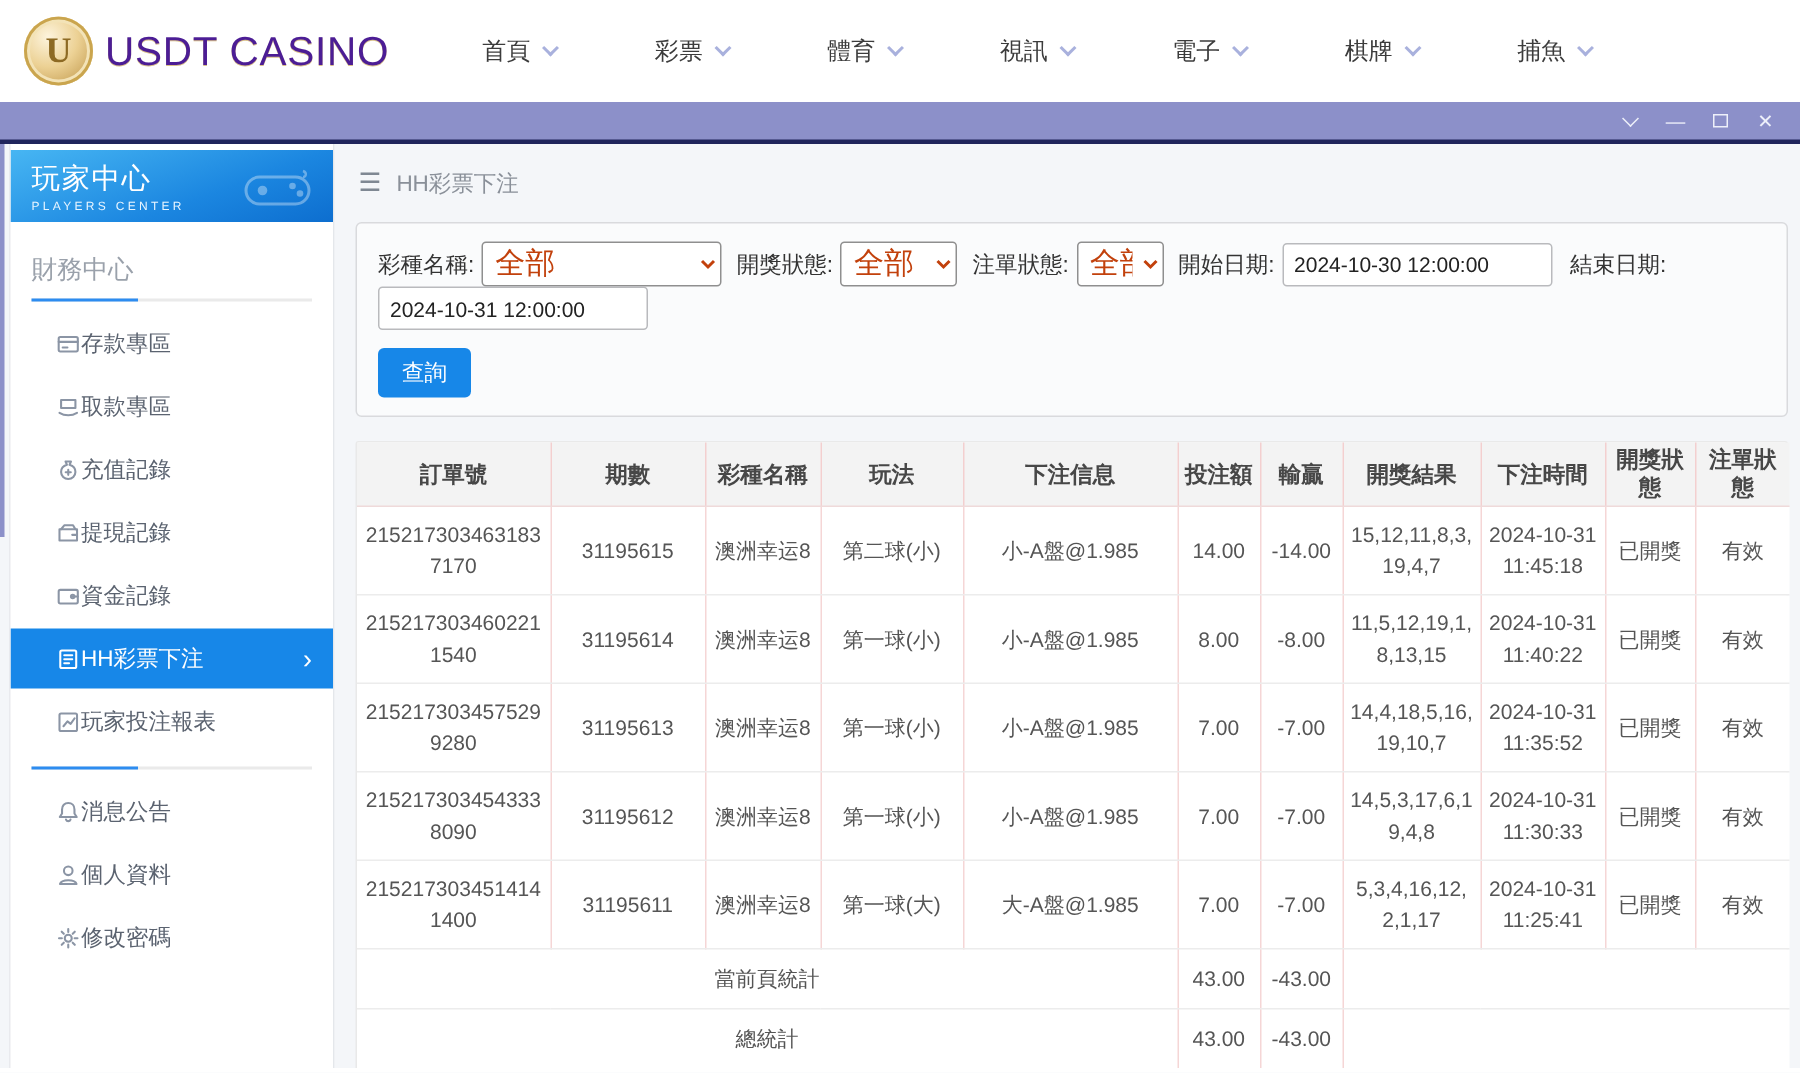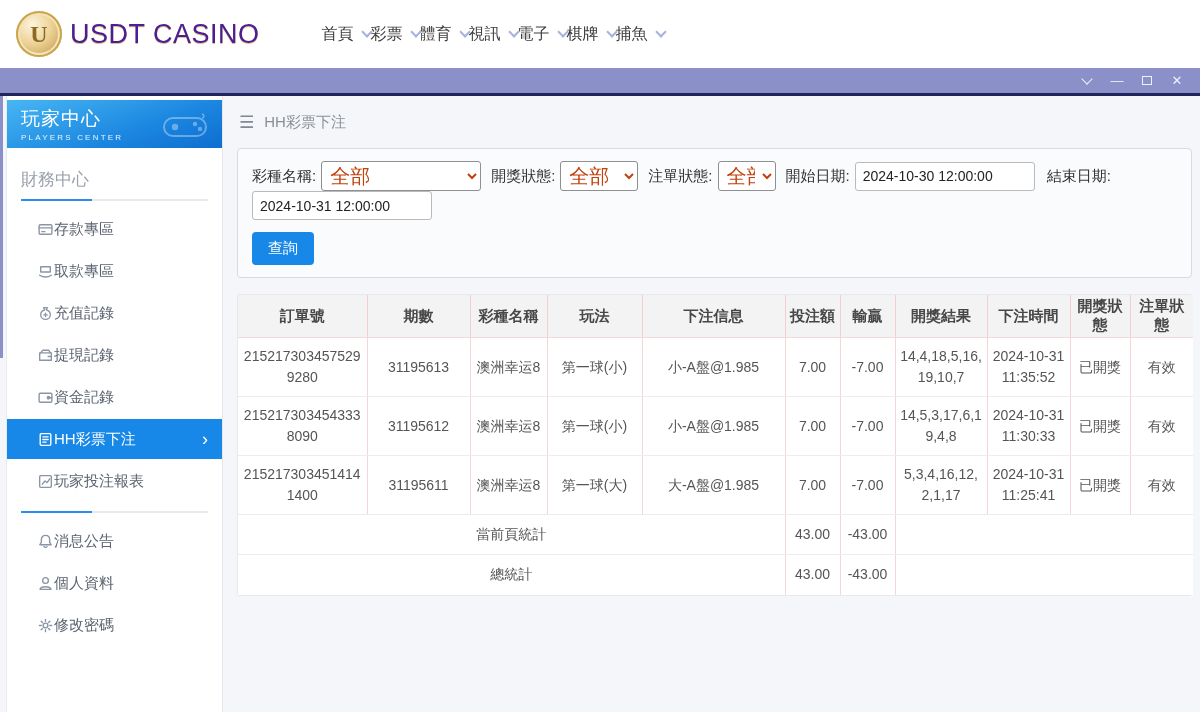--- a/index.html
+++ b/index.html
@@ -10,21 +10,21 @@
   
   .topbar { height:68px; display:flex; align-items:center; padding:0 16px; background:#fff; }
   .logo { display:flex; align-items:center; gap:8px; }
   .logo-badge { width:46px; height:46px; border-radius:50%;
     background:radial-gradient(circle at 35% 30%, #fdf4dd, #ecd194 45%, #b78c3c);
     box-shadow:inset 0 0 0 2px #caa54e, inset 0 0 0 4px #f3e3b7;
     display:flex; align-items:center; justify-content:center; }
   .logo-badge .u { font-family:"Liberation Serif","DejaVu Serif",serif; font-weight:bold; font-size:24px; color:#8d6a24; }
   .logo-text { font-size:27px; font-weight:400; letter-spacing:.5px; color:#4c1d95;
     text-shadow:0 1px 0 #d9c089; }
-  .nav-items { display:flex; margin-left:62px; }
+  .nav-items { display:flex; margin-left:62px; gap:66px; }
   .nav-item { display:flex; align-items:center; cursor:pointer; font-size:16px; color:#3c3c3c; }
   .chev { width:8px; height:8px; border-right:2px solid #a9b1dd; border-bottom:2px solid #a9b1dd;
     transform:rotate(45deg); display:inline-block; margin-left:9px; margin-top:-4px; }
 
   
   .titlebar { height:28px; background:#8c90c9; border-bottom:3px solid #20255c;
     display:flex; align-items:center; justify-content:flex-end; padding-right:10px; gap:4px; }
   .win-btn { color:#eef0fa; width:26px; height:22px; display:flex; align-items:center; justify-content:center;
     font-size:13px; cursor:pointer; }
   .win-btn .cv { width:8px; height:8px; border-right:1.6px solid #eef0fa; border-bottom:1.6px solid #eef0fa; transform:rotate(45deg); margin-top:-4px;}
@@ -314,20 +314,46 @@
                 <th>投注額</th>
                 <th>輸贏</th>
                 <th>開獎結果</th>
                 <th>下注時間</th>
                 <th>開獎狀態</th>
                 <th>注單狀態</th>
               </tr>
             </thead>
           <tbody id="table-body">
               <tr>
+                <td>2152173034631837170</td>
+                <td>31195615</td>
+                <td>澳洲幸运8</td>
+                <td>第二球(小)</td>
+                <td>小-A盤@1.985</td>
+                <td>14.00</td>
+                <td>-14.00</td>
+                <td>15,12,11,8,3,19,4,7</td>
+                <td>2024-10-31 11:45:18</td>
+                <td>已開獎</td>
+                <td>有效</td>
+              </tr>
+              <tr>
+                <td>2152173034602211540</td>
+                <td>31195614</td>
+                <td>澳洲幸运8</td>
+                <td>第一球(小)</td>
+                <td>小-A盤@1.985</td>
+                <td>8.00</td>
+                <td>-8.00</td>
+                <td>11,5,12,19,1,8,13,15</td>
+                <td>2024-10-31 11:40:22</td>
+                <td>已開獎</td>
+                <td>有效</td>
+              </tr>
+              <tr>
                 <td>2152173034575299280</td>
                 <td>31195613</td>
                 <td>澳洲幸运8</td>
                 <td>第一球(小)</td>
                 <td>小-A盤@1.985</td>
                 <td>7.00</td>
                 <td>-7.00</td>
                 <td>14,4,18,5,16,19,10,7</td>
                 <td>2024-10-31 11:35:52</td>
                 <td>已開獎</td>

